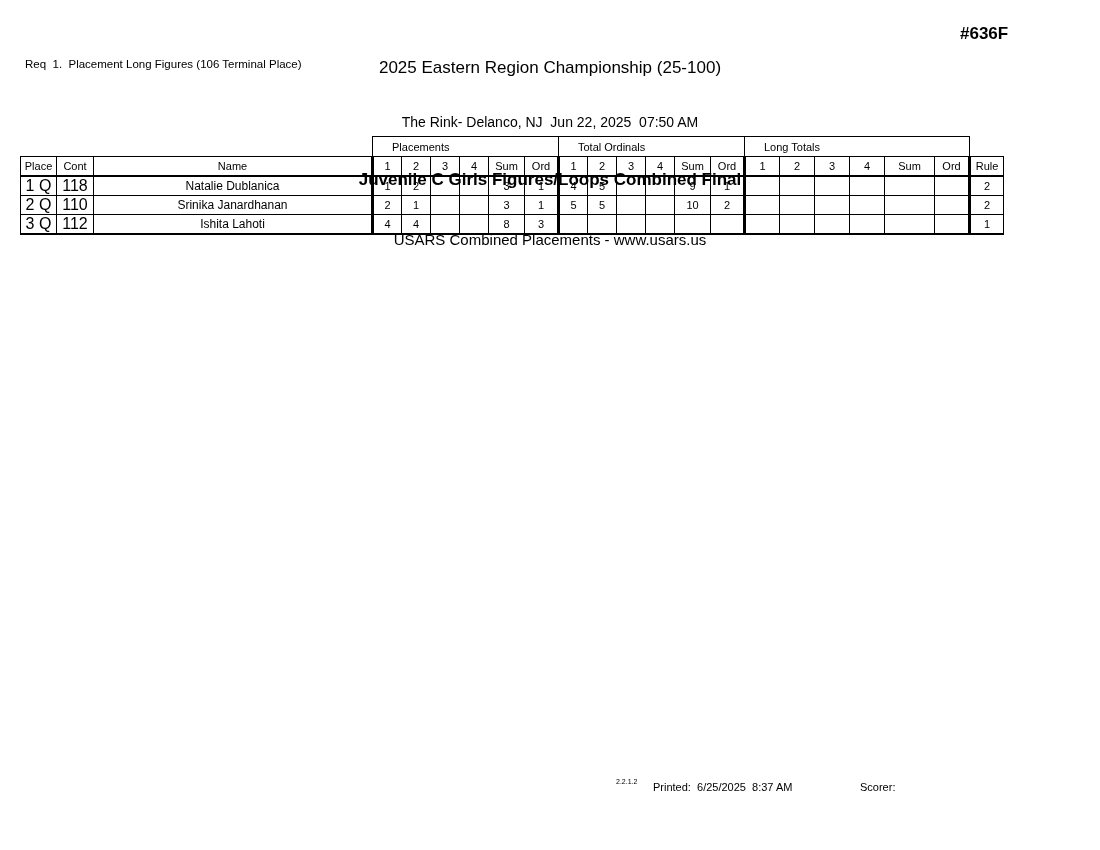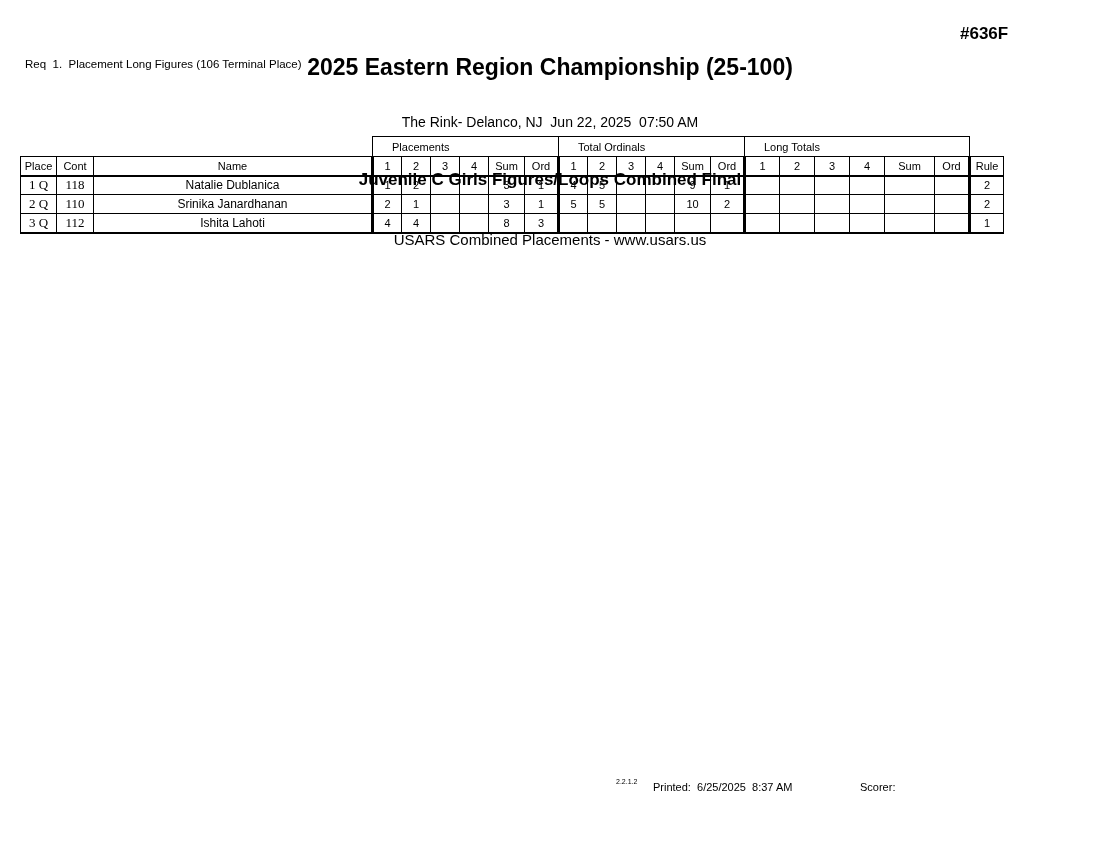--- a/index.html
+++ b/index.html
@@ -13,21 +13,21 @@
     overflow: hidden;
   }
   .req-block {
     position: absolute; left: 25px; top: 24px;
     font-size: 11.5px; line-height: 16px; white-space: pre;
   }
   .center-header {
     position: absolute; left: 0; top: 21px; width: 1100px;
     text-align: center; white-space: pre;
   }
-  .title { font-size: 23px; font-weight: bold; line-height: 21px; }
+  .title { font-size: 17px; font-weight: normal; line-height: 21px; }
   .venue { font-size: 14px; line-height: 17px; }
   .event-title { font-size: 17px; font-weight: bold; line-height: 22px; margin-top: 2px; }
   .subtitle { font-size: 15px; line-height: 21px; margin-top: 2px; }
   .event-number {
     position: absolute; left: 960px; top: 24px;
     font-size: 17px; font-weight: bold;
   }
   table.results {
     position: absolute; left: 20px; top: 136px;
     border-collapse: collapse; table-layout: fixed;
@@ -40,21 +40,21 @@
     overflow: hidden; white-space: nowrap;
   }
   tr.group-row td { border: none; height: 20px; }
   tr.group-row td.grp-label {
     border: 1px solid #000; border-bottom: none;
     text-align: left; padding-left: 19px; font-size: 11px;
   }
   tr.colhead-row th { border-bottom: 2px solid #000; font-size: 11px; }
   th.h-name, td.name { text-align: left; padding-left: 4px; }
   td.name { font-weight: bold; font-size: 12px; }
-  td.place, td.cont { font-weight: bold; font-size: 13px; font-family: Liberation Serif, serif; }
+  td.place, td.cont { font-weight: bold; font-size: 16px; }
   td.ord { font-weight: bold; }
   .thick { border-left: 3px solid #000 !important; }
   tbody tr:last-child td { border-bottom: 2px solid #000; }
   .footer-version {
     position: absolute; left: 616px; top: 778px;
     font-size: 7px;
   }
   .footer-printed {
     position: absolute; left: 653px; top: 781px;
     font-size: 11px; white-space: pre;

